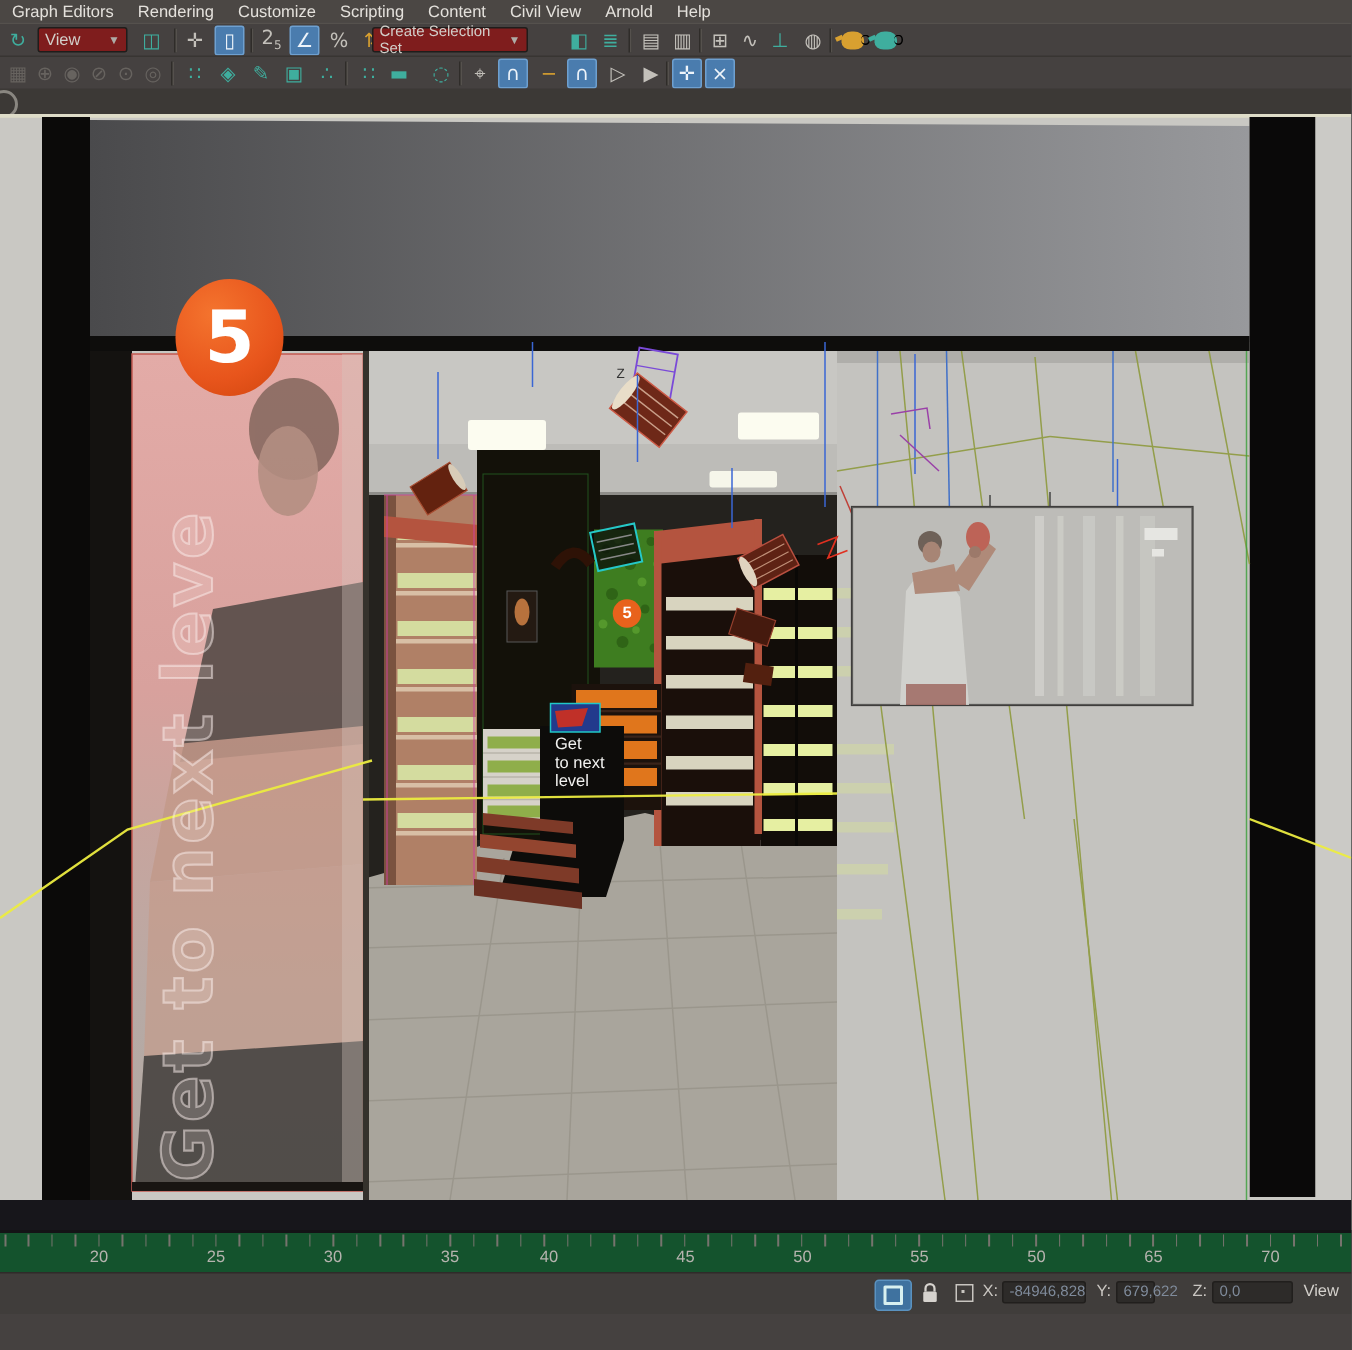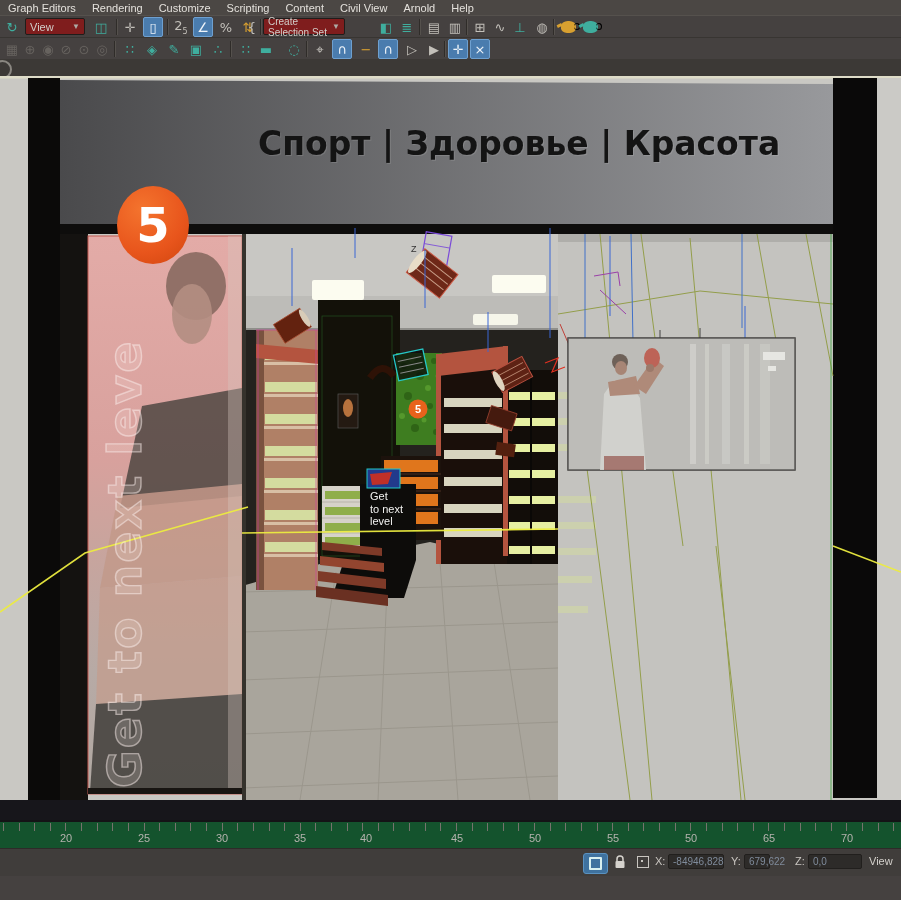--- a/index.html
+++ b/index.html
@@ -130,21 +130,21 @@
       </div>
     <div class="tslot" style="left:238px">
         <span class="icon gold">⇅</span>
       </div>
     <div class="tsep" style="left:260px"></div>
 
     <div class="tslot" style="left:244px"></div>
     <div class="tslot" style="left:246px;width:14px;left:245px">
         <span class="icon">{</span>
       </div>
-    <div class="dropdown" style="left:263px;width:82px;font-size:10px">
+    <div class="dropdown" style="left:248px;width:104px;font-size:10px">
       <span>Create Selection Set</span>
       <span class="caret">▼</span>
     </div>
     <div class="tslot" style="left:376px">
         <span class="icon teal">◧</span>
       </div>
     <div class="tslot" style="left:397px">
         <span class="icon teal">≣</span>
       </div>
     <div class="tsep" style="left:419px"></div>
@@ -548,21 +548,20 @@
         <path d="M242,457 L558,453"></path>
         <path d="M833,470 L901,496"></path>
       </g>
 
       <rect x="0" y="724" width="901" height="20" fill="#17161b"></rect>
     </svg>
 
     <div class="ovl" id="sign-logo" style="position:absolute">
         <span>5</span>
       </div>
-    <div class="ovl" id="sign-title" style="position:absolute;left:258px;top:48px">Спорт | Здоровье | Красота</div>
     <div class="ovl" id="poster-vtext" style="position:absolute;left:98px;top:712px">Get to next leve</div>
     <div class="ovl" id="moss-five" style="position:absolute;left:409px;top:324px">5</div>
     <div class="ovl" id="promo-sign" style="position:absolute;left:370px;top:414px">
       <div>Get</div>
       <div>to next</div>
       <div>level</div>
     </div>
     <div class="ovl" id="z-label" style="position:absolute;left:411px;top:168px">Z</div>
   </div>
 

